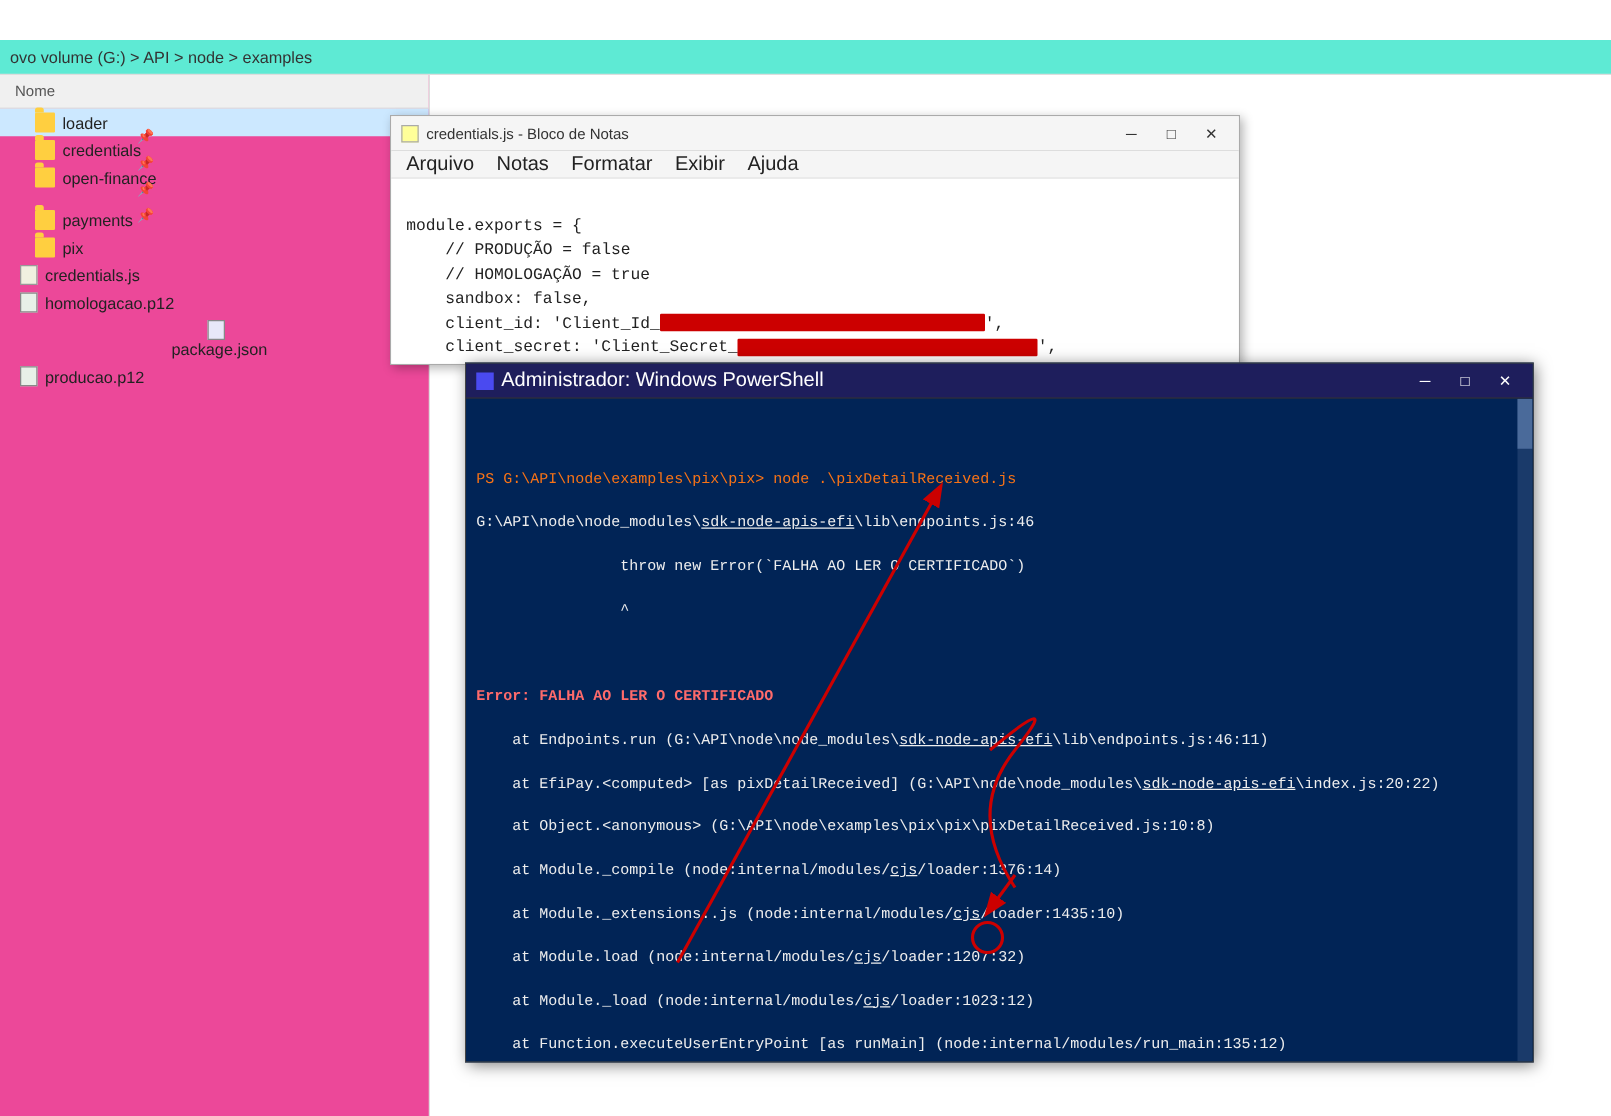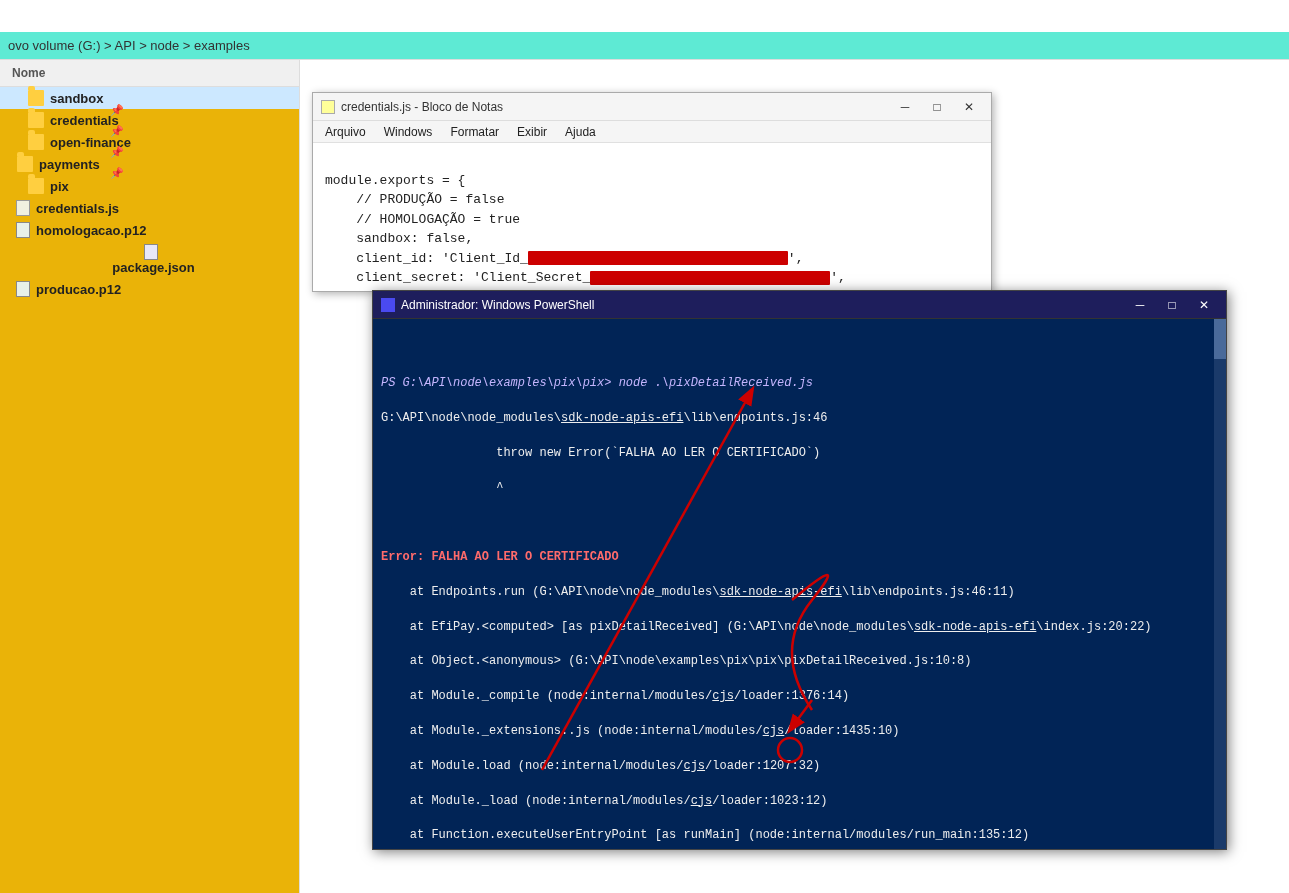--- a/index.html
+++ b/index.html
@@ -33,25 +33,24 @@
       padding: 0 8px;
       font-size: 13px;
       color: #333;
     }
 
     
     .file-tree {
       position: absolute;
       top: 60px;
       left: 0;
-      width: 300px;
+      width: 344px;
       bottom: 0;
-      background: #eab308;
+      background: #ec4899;
       border-right: 1px solid #ddd;
-      font-weight: bold;
     }
 
     .file-tree-header {
       padding: 6px 12px;
       font-size: 12px;
       color: #555;
       background: #f0f0f0;
       border-bottom: 1px solid #ddd;
     }
 
@@ -177,21 +176,21 @@
       height: 22px;
       background: #f5f5f5;
       border-bottom: 1px solid #e0e0e0;
       display: flex;
       align-items: center;
       padding: 0 4px;
       gap: 2px;
     }
     .menu-item {
       padding: 2px 8px;
-      font-size: 12px;
+      font-size: 16px;
       color: #222;
       cursor: pointer;
     }
 
     .notepad-content {
       padding: 8px 12px;
       font-family: 'Courier New', monospace;
       font-size: 13px;
       color: #222;
       line-height: 1.5;
@@ -227,21 +226,21 @@
       border-bottom: 1px solid #333;
       display: flex;
       align-items: center;
       padding: 0 8px;
       justify-content: space-between;
     }
     .ps-title-left {
       display: flex;
       align-items: center;
       gap: 6px;
-      font-size: 12px;
+      font-size: 16px;
       color: #fff;
     }
     .ps-icon {
       width: 14px; height: 14px;
       background: #4a4af0;
       display: inline-block;
     }
     .ps-content {
       font-family: 'Courier New', monospace;
       font-size: 12px;
@@ -252,21 +251,21 @@
       word-break: break-all;
       height: calc(100% - 28px);
       overflow: hidden;
       background: #012456;
       position: relative;
     }
 
     .ps-line { display: block; }
     .ps-error { color: #ff6b6b; }
     .ps-normal { color: #eee; }
-    .ps-prompt { color: #c4b5fd; font-style: italic; }
+    .ps-prompt { color: #f97316; }
     .ps-bold { font-weight: bold; }
 
     
     .ps-scrollbar {
       position: absolute;
       right: 0; top: 0; bottom: 0;
       width: 12px;
       background: #1a3a6a;
     }
     .ps-scrollbar-thumb {
@@ -297,31 +296,31 @@
   <span>ovo volume (G:)  &gt;  API  &gt;  node  &gt;  examples</span>
 </div>
 
 <div class="file-tree">
   <div class="file-tree-header">
     <span>Nome</span>
   </div>
 
   <div class="tree-item selected" style="padding-left:28px;">
     <span class="tree-icon-folder"></span>
-    <span>sandbox</span>
+    <span>loader</span>
   </div>
   <div class="tree-item" style="padding-left:28px;">
     <span class="tree-icon-folder"></span>
     <span>credentials</span>
   </div>
   <div class="tree-item" style="padding-left:28px;">
     <span class="tree-icon-folder"></span>
     <span>open-finance</span>
   </div>
-  <div class="tree-item" style="padding-left:17px;">
+  <div class="tree-item" style="padding-left:28px;margin-top:12px;">
     <span class="tree-icon-folder"></span>
     <span>payments</span>
   </div>
   <div class="tree-item" style="padding-left:28px;">
     <span class="tree-icon-folder"></span>
     <span>pix</span>
   </div>
   <div class="tree-item" style="padding-left:16px;">
     <span class="tree-icon-js"></span>
     <span>credentials.js</span>
@@ -354,21 +353,21 @@
       <span>credentials.js - Bloco de Notas</span>
     </div>
     <div class="window-controls">
       <button class="win-btn">─</button>
       <button class="win-btn">□</button>
       <button class="win-btn close">✕</button>
     </div>
   </div>
   <div class="notepad-menubar">
     <span class="menu-item">Arquivo</span>
-    <span class="menu-item">Windows</span>
+    <span class="menu-item">Notas</span>
     <span class="menu-item">Formatar</span>
     <span class="menu-item">Exibir</span>
     <span class="menu-item">Ajuda</span>
   </div>
   <div class="notepad-content">
 <span>module.exports = {</span>
 <span>    // PRODUÇÃO = false</span>
 <span>    // HOMOLOGAÇÃO = true</span>
 <span>    sandbox: false,</span>
 <span>    client_id: 'Client_Id_<span class="redacted" style="width:260px;"></span>',</span>

